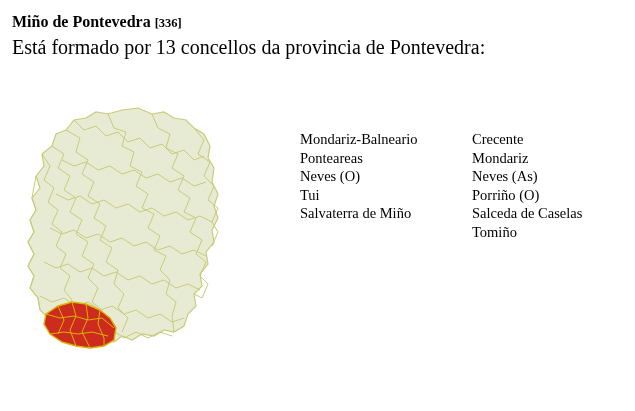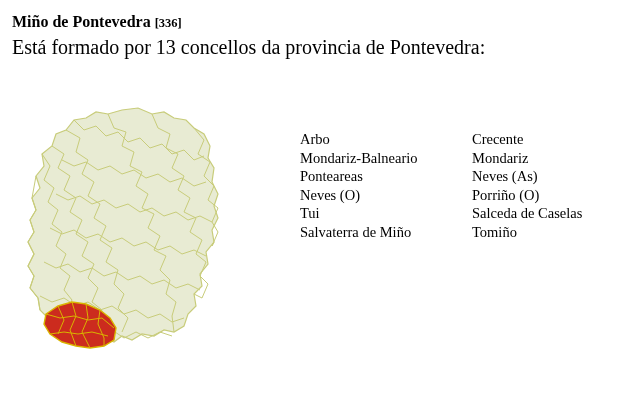--- a/index.html
+++ b/index.html
@@ -117,21 +117,20 @@
             <path d="M28 218 L42 222 L56 220 L70 224 L84 222 L96 232"></path>
             <path d="M32 238 L46 236 L60 238 L74 236 L90 240"></path>
           </g>
         </g>
       </g>
     </svg>
   </div>
 
   <div class="lists">
     <div class="col">
-      <div class="item">Arbo</div>
       <div class="item">Mondariz-Balneario</div>
       <div class="item">Ponteareas</div>
       <div class="item">Neves (O)</div>
       <div class="item">Tui</div>
       <div class="item">Salvaterra de Miño</div>
     </div>
     <div class="col">
       <div class="item">Crecente</div>
       <div class="item">Mondariz</div>
       <div class="item">Neves (As)</div>

